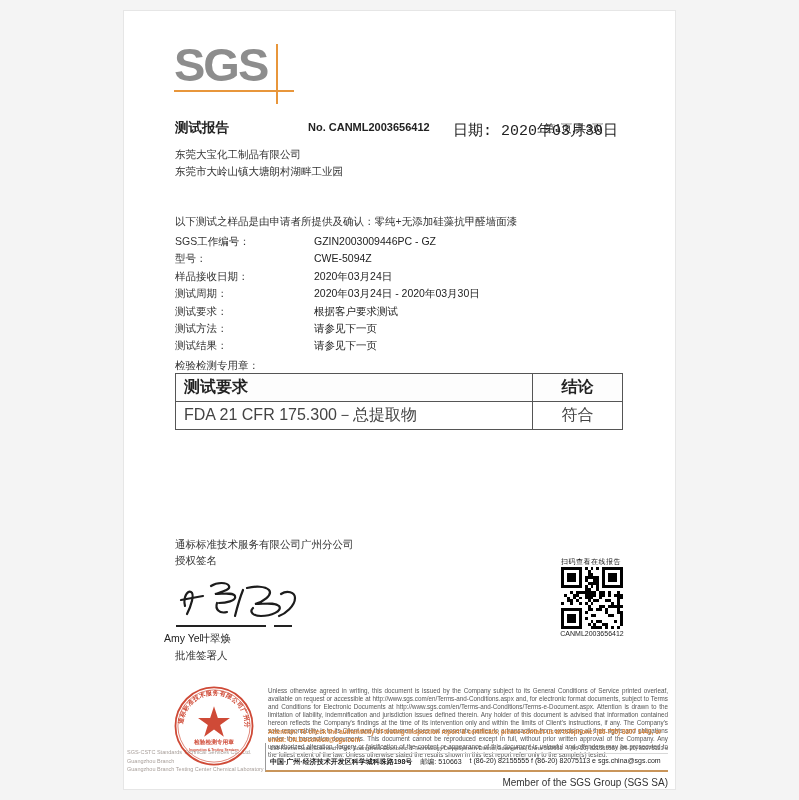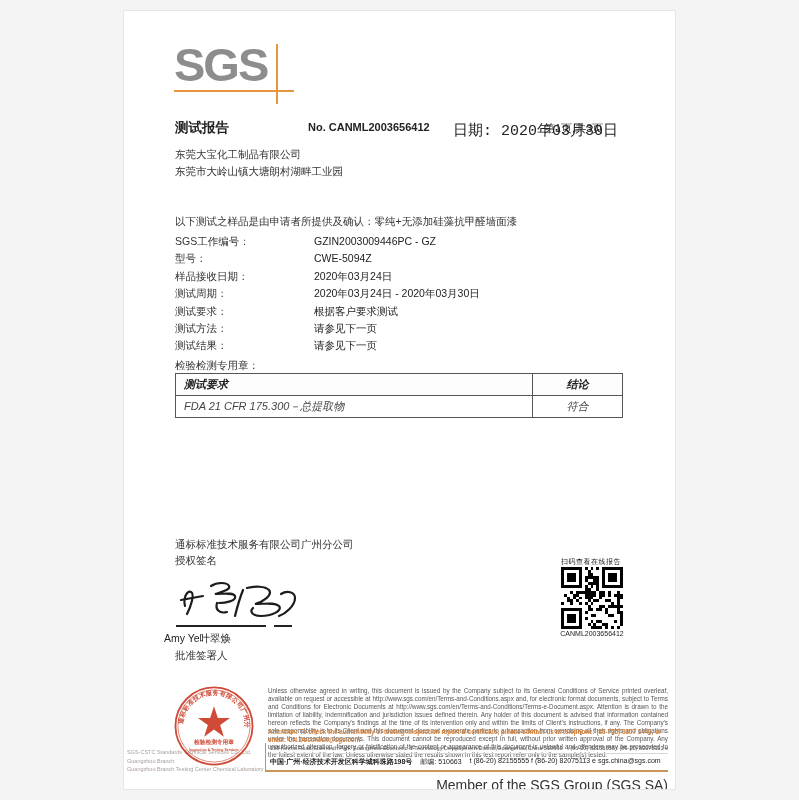--- a/index.html
+++ b/index.html
@@ -28,21 +28,21 @@
   .sample-line { left:51px; top:204px; font-size:10.5px; color:#333; }
 
   .fields { left:51px; top:224px; width:460px; }
   .field-row { display:flex; height:17.4px; align-items:flex-start; }
   .field-label { width:139px; font-size:10.5px; color:#333; flex:0 0 139px; }
   .field-value { font-size:10.5px; color:#222; }
 
   .summary-heading { left:51px; top:348px; font-size:10.5px; color:#333; }
 
   table.result { left:51px; top:362px; position:absolute; width:448px; border-collapse:collapse; }
-  table.result th, table.result td { border:1px solid #555; font-size:11px; padding:3px 8px; height:20px;font-style:italic; }
+  table.result th, table.result td { border:1px solid #555; font-size:16px; padding:3px 8px; height:20px; }
   table.result th { text-align:left; font-weight:700; color:#222; background:#fdfdfd; }
   table.result th.ccl, table.result td.ccl { width:90px; text-align:center; }
   table.result td { color:#444; }
 
   .sig-company { left:51px; top:527px; font-size:10.5px; color:#333; }
   .sig-label   { left:51px; top:543px; font-size:10.5px; color:#333; }
   .sig-script  { left:53px; top:565px; }
   .sig-line    { left:52px; top:614px; width:90px; height:1.5px; background:#222; }
   .sig-line2   { left:150px; top:614px; width:18px; height:1.5px; background:#222; }
   .sig-name    { left:40px; top:621px; font-size:10.5px; color:#222; }
@@ -57,21 +57,21 @@
   .stamp-sub { left:3px; top:737px; width:150px; font-size:5.5px; line-height:1.55; color:#a89f9a; }
 
   .disclaimer { left:144px; top:676px; width:400px; font-size:6.3px; line-height:1.27; color:#555; text-align:justify; }
   .attention  { left:144px; top:717px; width:400px; font-size:6.3px; line-height:1.27; color:#d4823a; font-weight:700; }
 
   .addr-block { left:141px; top:732px; width:403px; border-left:1px solid #9a9a9a; border-bottom:2px solid #c9955a; padding-left:4px; }
   .addr-row1 { font-size:5.6px; color:#555; border-bottom:1px solid #d8d8d8; padding:2px 0; white-space:nowrap; overflow:hidden; }
   .addr-row2 { font-size:7px; color:#222; padding:2.5px 0 3px 0; display:flex; gap:8px; white-space:nowrap; overflow:hidden; }
   .addr-cn { font-weight:700; }
 
-  .member { left:144px; top:766px; width:400px; text-align:right; font-size:14px; color:#333; }
+  .member { left:144px; top:766px; width:400px; text-align:right; font-size:10px; color:#333; }
 </style>
 </head>
 <body>
 
 <div class="page">
 
   <div class="abs sgs-logo">SGS</div>
   <div class="abs cross-h"></div>
   <div class="abs cross-v"></div>
 

